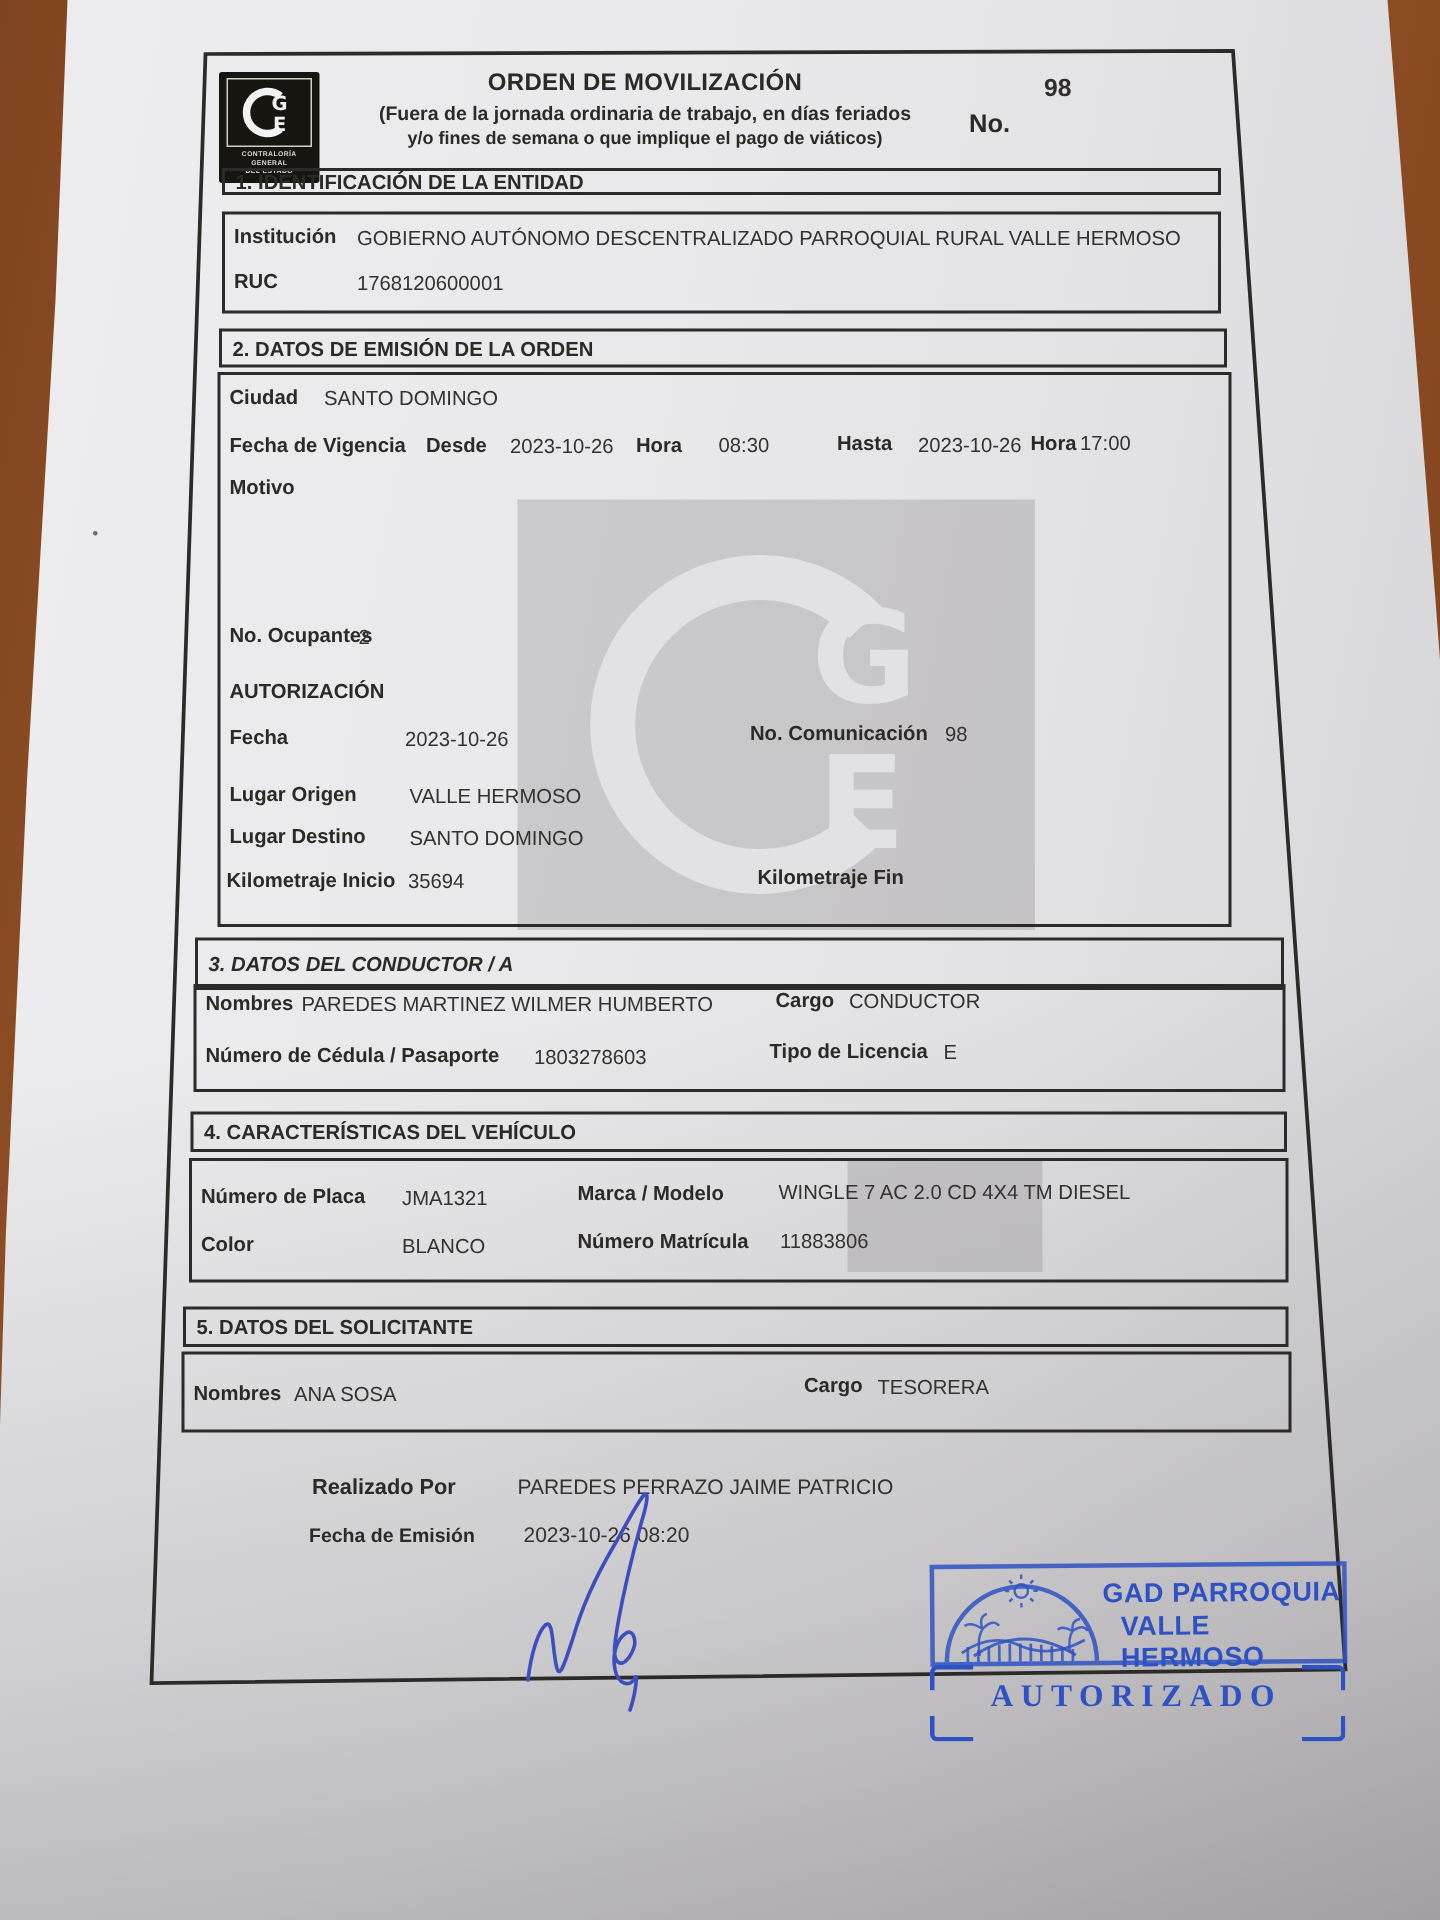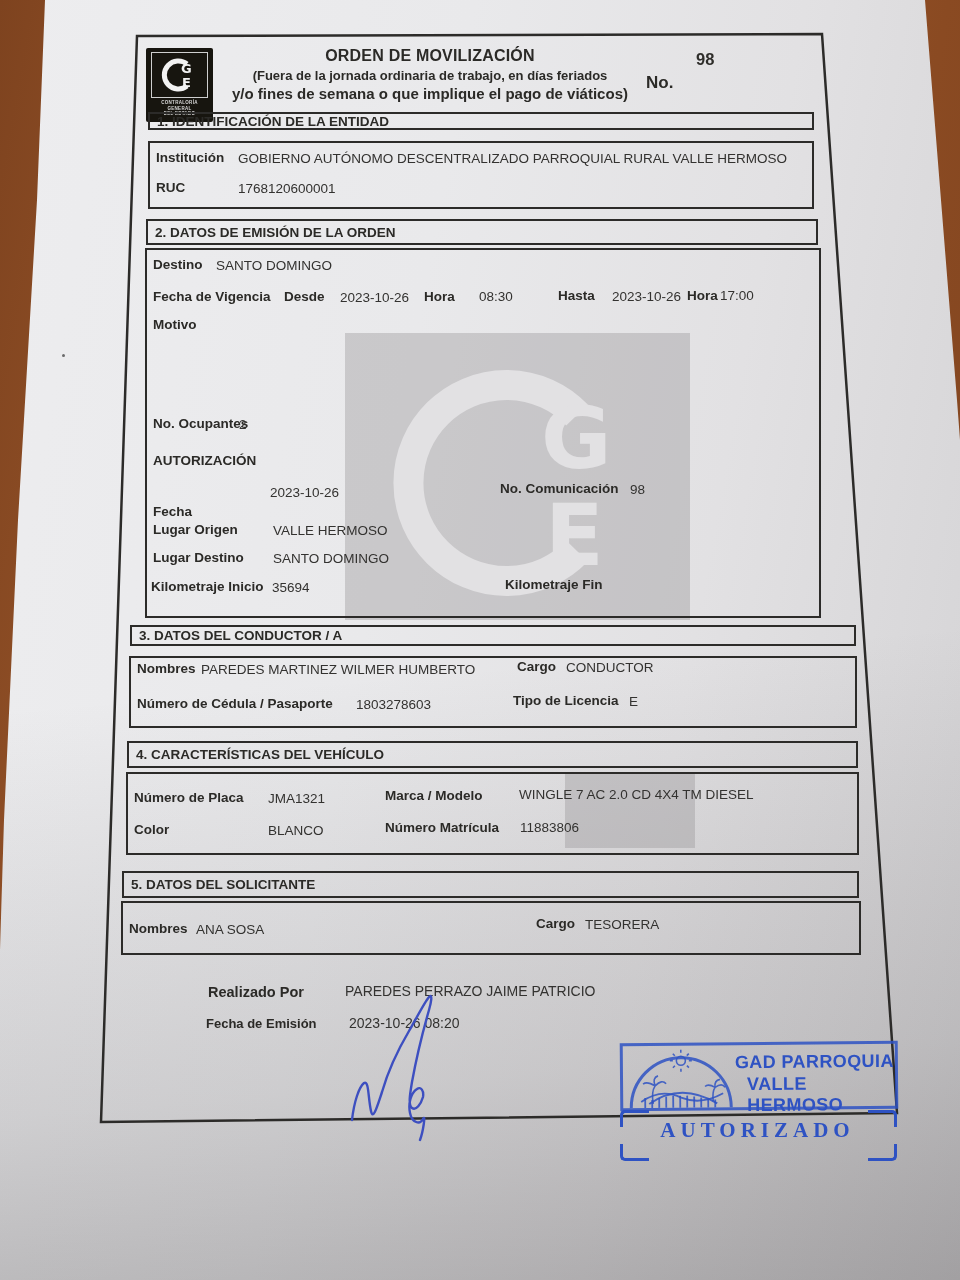--- a/index.html
+++ b/index.html
@@ -66,61 +66,61 @@
       </svg>
     </div>
     <div class="logo-text">
       <div>CONTRALORÍA</div>
       <div>GENERAL</div>
       <div>DEL ESTADO</div>
     </div>
   </div>
   <div class="abs" style="left:225px;top:47px;width:410px;text-align:center;font-weight:bold;font-size:16px;color:#2b2a27;letter-spacing:0.2px;">ORDEN DE MOVILIZACIÓN</div>
   <div class="abs" style="left:185px;top:68px;width:490px;text-align:center;font-weight:bold;font-size:13px;color:#2b2a27;">(Fuera de la jornada ordinaria de trabajo, en días feriados</div>
-  <div class="abs" style="left:185px;top:85px;width:490px;text-align:center;font-weight:bold;font-size:15px;color:#2b2a27;">y/o fines de semana o que implique el pago de viáticos)</div>
+  <div class="abs" style="left:185px;top:85px;width:490px;text-align:center;font-weight:bold;font-size:12px;color:#2b2a27;">y/o fines de semana o que implique el pago de viáticos)</div>
   <div class="abs" style="left:646px;top:49px;font-weight:bold;font-size:17px;color:#2b2a27;margin-top:24px;">No.</div>
   <div class="abs" style="left:696px;top:50px;font-weight:600;font-size:16.5px;color:#2f2e2b;">98</div>
 
   <div class="sec-strip" style="left:148px;top:112px;width:666px;height:18px;">1. IDENTIFICACIÓN DE LA ENTIDAD</div>
   <div class="sec-box" style="left:148px;top:141px;width:666px;height:68px;"></div>
   <span class="abs lbl" style="left:156px;top:150px;">Institución</span>
   <span class="abs val" style="left:238px;top:151px;">GOBIERNO AUTÓNOMO DESCENTRALIZADO PARROQUIAL RURAL VALLE HERMOSO</span>
   <span class="abs lbl" style="left:156px;top:180px;">RUC</span>
   <span class="abs val" style="left:238px;top:181px;">1768120600001</span>
 
   <div class="sec-strip" style="left:146px;top:219px;width:672px;height:26px;">2. DATOS DE EMISIÓN DE LA ORDEN</div>
   <div class="sec-box" style="left:145px;top:248px;width:676px;height:370px;"></div>
-  <span class="abs lbl" style="left:153px;top:257px;">Destino</span>
+  <span class="abs lbl" style="left:153px;top:257px;">Ciudad</span>
   <span class="abs val" style="left:216px;top:258px;">SANTO DOMINGO</span>
   <span class="abs lbl" style="left:153px;top:289px;">Fecha de Vigencia</span>
   <span class="abs lbl" style="left:284px;top:289px;">Desde</span>
   <span class="abs val" style="left:340px;top:290px;">2023-10-26</span>
   <span class="abs lbl" style="left:424px;top:289px;">Hora</span>
   <span class="abs val" style="left:479px;top:289px;">08:30</span>
   <span class="abs lbl" style="left:558px;top:288px;">Hasta</span>
   <span class="abs val" style="left:612px;top:289px;">2023-10-26</span>
   <span class="abs lbl" style="left:687px;top:288px;">Hora</span>
   <span class="abs val" style="left:720px;top:288px;">17:00</span>
   <span class="abs lbl" style="left:153px;top:317px;">Motivo</span>
   <span class="abs lbl" style="left:153px;top:416px;">No. Ocupantes</span>
   <span class="abs val" style="left:239px;top:417px;">2</span>
   <span class="abs lbl" style="left:153px;top:453px;">AUTORIZACIÓN</span>
-  <span class="abs lbl" style="left:153px;top:484px;margin-top:20px;">Fecha</span>
+  <span class="abs lbl" style="left:153px;top:484px;">Fecha</span>
   <span class="abs val" style="left:270px;top:485px;">2023-10-26</span>
   <span class="abs lbl" style="left:500px;top:481px;">No. Comunicación</span>
   <span class="abs val" style="left:630px;top:482px;">98</span>
   <span class="abs lbl" style="left:153px;top:522px;">Lugar Origen</span>
   <span class="abs val" style="left:273px;top:523px;">VALLE HERMOSO</span>
   <span class="abs lbl" style="left:153px;top:550px;">Lugar Destino</span>
   <span class="abs val" style="left:273px;top:551px;">SANTO DOMINGO</span>
   <span class="abs lbl" style="left:151px;top:579px;">Kilometraje Inicio</span>
   <span class="abs val" style="left:272px;top:580px;">35694</span>
   <span class="abs lbl" style="left:505px;top:577px;">Kilometraje Fin</span>
 
-  <div class="sec-strip" style="left:130px;top:625px;width:726px;height:21px;">3. DATOS DEL CONDUCTOR / A</div>
+  <div class="sec-strip" style="left:130px;top:625px;width:726px;height:35px;font-style:italic;">3. DATOS DEL CONDUCTOR / A</div>
   <div class="sec-box" style="left:129px;top:656px;width:728px;height:72px;"></div>
   <span class="abs lbl" style="left:137px;top:661px;">Nombres</span>
   <span class="abs val" style="left:201px;top:662px;text-align:right;">PAREDES MARTINEZ WILMER HUMBERTO</span>
   <span class="abs lbl" style="left:517px;top:659px;">Cargo</span>
   <span class="abs val" style="left:566px;top:660px;">CONDUCTOR</span>
   <span class="abs lbl" style="left:137px;top:696px;">Número de Cédula / Pasaporte</span>
   <span class="abs val" style="left:356px;top:697px;">1803278603</span>
   <span class="abs lbl" style="left:513px;top:693px;text-align:right;">Tipo de Licencia</span>
   <span class="abs val" style="left:629px;top:694px;">E</span>
 

